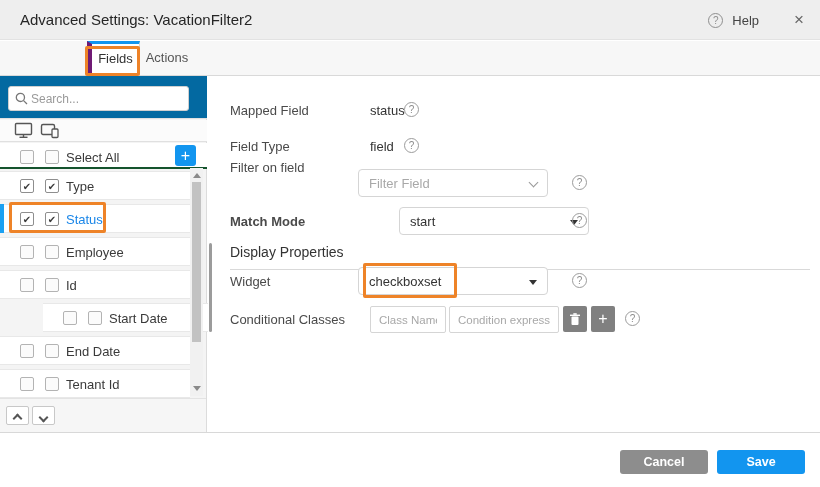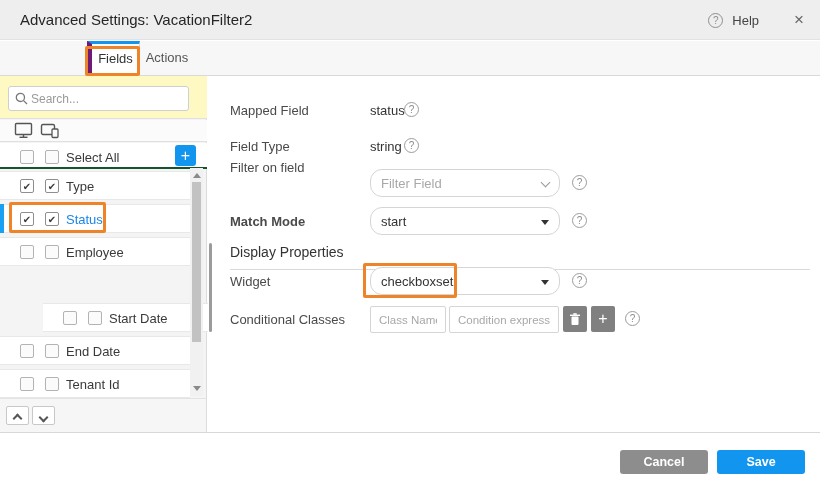--- a/index.html
+++ b/index.html
@@ -21,21 +21,21 @@
   .tab-live { left:8px; width:67px;margin-top:43px; }
   .tab-fields { left:87px; width:53px; background:#fff; border-left:5px solid #701a75; border-right:1px solid #d9d9d9; border-top:3px solid #1295ef; line-height:29px; color:#333; }
   .tab-actions { left:140px; width:54px; }
 
   
   .left-panel { position:absolute; left:0; top:76px; width:207px; height:356px; background:#f4f4f4; border-right:1px solid #dcdcdc; }
   .right-panel { position:absolute; left:208px; top:76px; width:500px; height:356px; background:#fff; }
   .footer-divider { position:absolute; left:0; top:432px; width:820px; height:1px; background:#d8d8d8; }
 
   
-  .search-section { position:absolute; left:0; top:0; width:207px; height:43px; background:#fef9c3; border-bottom:1px solid #e0e0e0; }
+  .search-section { position:absolute; left:0; top:0; width:207px; height:43px; background:#0369a1; border-bottom:1px solid #e0e0e0; }
   .search-box { position:absolute; left:8px; top:10px; width:181px; height:25px; background:#fff; border:1px solid #cfcfcf; border-radius:3px; }
   .search-box svg { position:absolute; left:6px; top:5px; }
   .search-input { position:absolute; left:22px; top:1px; width:150px; height:21px; border:none; outline:none; font-size:12px; color:#333; font-family:"Liberation Sans",sans-serif; background:transparent; }
   .search-input::placeholder { color:#9a9a9a; }
 
   .device-section { position:absolute; left:0; top:44px; width:207px; height:22px; background:#fbfbfb; border-bottom:1px solid #e0e0e0; }
   .device-icon { position:absolute; top:2px; }
 
   .selectall-row { position:absolute; left:0; top:67px; width:207px; height:26px; background:#fff; border-bottom:2px solid #14532d; }
   .add-field-btn { position:absolute; left:175px; top:2px; width:21px; height:21px; background:#1295ef; border:none; border-radius:3px; color:#fff; font-size:16px; line-height:19px; text-align:center; cursor:pointer; }
@@ -64,21 +64,21 @@
   .chev.dn { transform:rotate(45deg); margin-top:3px; }
 
   
   .panel-scroll-thumb { position:absolute; left:1px; top:167px; width:3px; height:89px; background:#9b9b9b; border-radius:2px; }
 
   
   .f-label { position:absolute; left:22px; font-size:13px; color:#4a4a4a; white-space:nowrap; }
   .f-value { position:absolute; left:162px; font-size:13px; color:#333; white-space:nowrap; }
   .help-icon { position:absolute; width:15px; height:15px; border:1px solid #9c9c9c; border-radius:50%; color:#8c8c8c; font-size:10px; line-height:13px; text-align:center; }
 
-  .select-box { position:absolute; left:162px; width:190px; height:28px; background:#fff; border:1px solid #d5d5d5; border-radius:12px; cursor:pointer; }
+  .select-box { position:absolute; left:150px; width:190px; height:28px; background:#fff; border:1px solid #d5d5d5; border-radius:4px; cursor:pointer; }
   .select-text { position:absolute; left:10px; top:6px; font-size:13px; color:#333; white-space:nowrap; }
   .select-text.placeholder { color:#a8a8a8; }
   .caret-solid { position:absolute; right:10px; top:12px; width:0; height:0; border-left:4px solid transparent; border-right:4px solid transparent; border-top:5px solid #333; }
   .chev-light { position:absolute; right:10px; top:9px; width:7px; height:7px; border-right:1px solid #999; border-bottom:1px solid #999; transform:rotate(45deg); }
 
   .section-header { position:absolute; left:22px; top:168px; width:580px; border-bottom:1px solid #d9d9d9; padding-bottom:9px; font-size:14px; color:#333; }
 
   .mini-input { position:absolute; height:27px; background:#fff; border:1px solid #d5d5d5; border-radius:2px; font-size:11.5px; color:#333; padding:0 8px; outline:none; font-family:"Liberation Sans",sans-serif; }
   .mini-input::placeholder { color:#a8a8a8; }
   .sq-btn { position:absolute; width:24px; height:26px; background:#808080; border:none; border-radius:2px; color:#fff; cursor:pointer; }
@@ -174,20 +174,29 @@
     <div class="field-row" style="top:161px;">
       <span class="cb cb1">
           <i></i>
         </span>
       <span class="cb cb2">
           <i></i>
         </span>
       <span class="row-label">Employee</span>
     </div>
 
+    <div class="field-row" style="top:194px;">
+      <span class="cb cb1">
+          <i></i>
+        </span>
+      <span class="cb cb2">
+          <i></i>
+        </span>
+      <span class="row-label">Id</span>
+    </div>
 
     <div class="field-row" style="top:227px;margin-left:43px;">
       <span class="cb cb1">
           <i></i>
         </span>
       <span class="cb cb2">
           <i></i>
         </span>
       <span class="row-label">Start Date</span>
     </div>
@@ -229,32 +238,32 @@
   </div>
 
   <div class="right-panel">
     <span class="panel-scroll-thumb"></span>
 
     <span class="f-label" style="top:27px;">Mapped Field</span>
     <span class="f-value" style="top:27px;">status</span>
     <span class="help-icon" style="left:196px; top:26px;">?</span>
 
     <span class="f-label" style="top:63px;">Field Type</span>
-    <span class="f-value" style="top:63px;">string</span>
+    <span class="f-value" style="top:63px;">field</span>
     <span class="help-icon" style="left:196px; top:62px;">?</span>
 
     <span class="f-label" style="top:84px;text-align:right;">Filter on field</span>
     <div class="select-box" style="top:93px;">
       <span class="select-text placeholder">Filter Field</span>
       <span class="chev-light"></span>
     </div>
     <span class="help-icon" style="left:364px; top:99px;">?</span>
 
     <span class="f-label" style="top:138px;font-weight:bold;">Match Mode</span>
-    <div class="select-box" style="top:131px;">
+    <div class="select-box" style="top:131px;margin-left:41px;">
       <span class="select-text">start</span>
       <span class="caret-solid"></span>
     </div>
     <span class="help-icon" style="left:364px; top:137px;">?</span>
 
     <div class="section-header">Display Properties</div>
 
     <span class="f-label" style="top:198px;">Widget</span>
     <div class="select-box" style="top:191px;">
       <span class="select-text">checkboxset</span>

